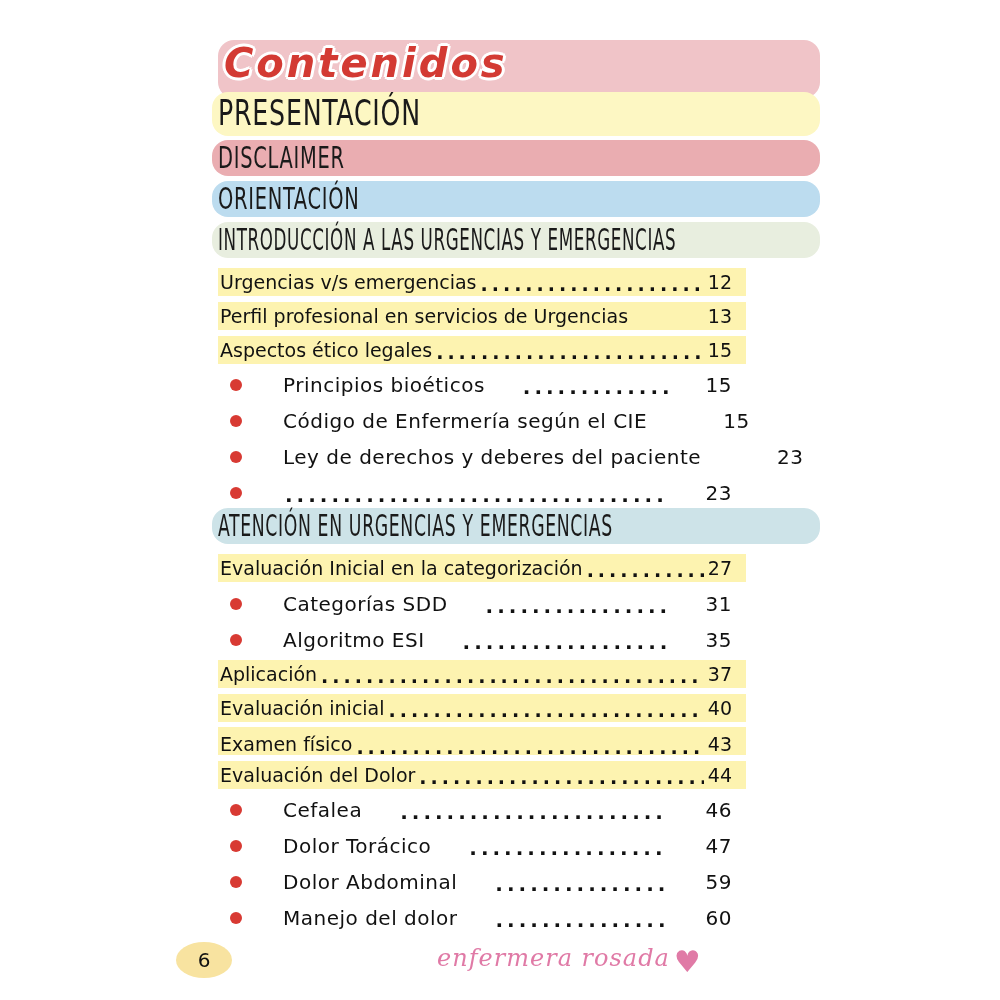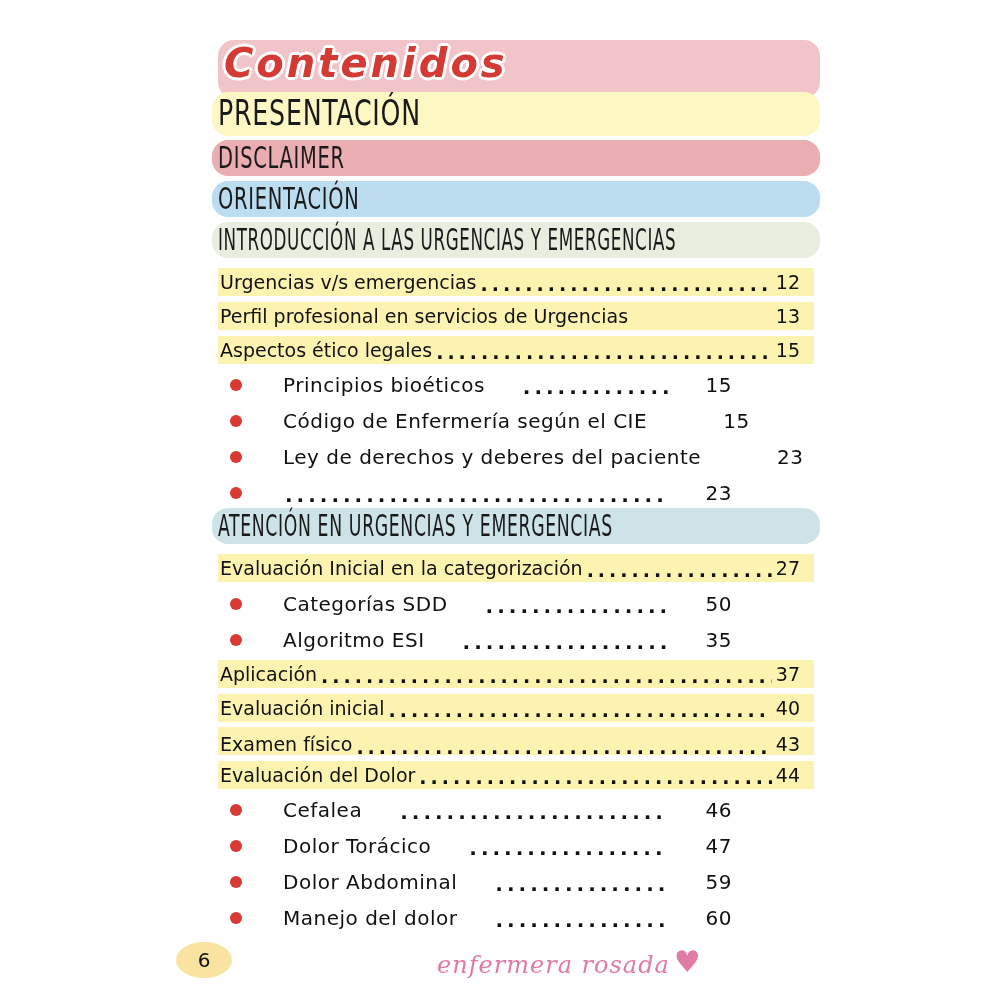--- a/index.html
+++ b/index.html
@@ -1,28 +1,28 @@
 <!DOCTYPE html>
 <html><head>
 <meta charset="utf-8">
 <style>
   html, body { margin:0; padding:0; background:#ffffff; }
   body { width:1000px; height:1000px; position:relative; overflow:hidden; font-family:"DejaVu Sans", sans-serif; color:#111; }
   .band { position:absolute; border-radius:16px; }
   .sec-title { position:absolute; font-family:"DejaVu Sans Condensed","DejaVu Sans", sans-serif; font-stretch:condensed; color:#1a1a1a; letter-spacing:1px; white-space:nowrap; transform-origin:left center; }
   .main-title { position:absolute; left:224px; top:40px; font-family:"DejaVu Sans", sans-serif; font-weight:bold; font-style:italic; font-size:40px; color:#d33a33; letter-spacing:3px; text-shadow: 2px 2px 0 #fff, -2px -2px 0 #fff, 2px -2px 0 #fff, -2px 2px 0 #fff, 3px 0 0 #fff, -3px 0 0 #fff, 0 3px 0 #fff, 0 -3px 0 #fff; }
-  .row { position:absolute; left:218px; width:596px; height:28px; display:flex; align-items:center; font-size:19px; white-space:nowrap; }
+  .row { position:absolute; left:218px; width:528px; height:28px; display:flex; align-items:center; font-size:19px; white-space:nowrap; }
   .row.hl { background:#fdf3b0; }
   .row .label { flex:0 0 auto; padding-left:2px; }
   .row .dots { flex:1 1 auto; overflow:hidden; letter-spacing:4px; margin:0 4px; font-weight:bold; line-height:1; position:relative; top:2px; }
   .row .page { flex:0 0 auto; padding-right:14px; }
   .row.sub { left:230px; width:516px; font-size:20px; letter-spacing:0.5px;gap:34px; }
   .bullet { width:12px; height:12px; border-radius:50%; background:#d83a33; margin-right:5px; flex:0 0 auto; }
   .page-num { position:absolute; left:176px; top:942px; width:56px; height:36px; border-radius:50%; background:#f8e3a0; display:flex; align-items:center; justify-content:center; font-size:20px; }
-  .sig { position:absolute; left:437px; top:944px; font-family:"DejaVu Serif", serif; font-style:italic; font-size:24px; color:#e07aa6; letter-spacing:1px; display:flex; align-items:flex-end; }
+  .sig { position:absolute; left:437px; top:944px; font-family:"DejaVu Serif", serif; font-style:italic; font-size:24px; color:#e07aa6; letter-spacing:1px; display:flex; align-items:flex-start; }
   .heart { display:inline-block; margin-left:4px; }
 </style>
 </head>
 <body>
 
 <div class="band" style="left:218px; top:40px; width:602px; height:58px; background:#f0c4c8;"></div>
 <div class="band" style="left:212px; top:92px; width:608px; height:44px; background:#fdf7c3;"></div>
 <div class="band" style="left:212px; top:140px; width:608px; height:36px; background:#eaadb1;"></div>
 <div class="band" style="left:212px; top:181px; width:608px; height:36px; background:#bcdcef;"></div>
 <div class="band" style="left:212px; top:222px; width:608px; height:36px; background:#e8eedf;"></div>
@@ -79,21 +79,21 @@
 
 <div class="row hl" style="top:554px;">
   <span class="label">Evaluación Inicial en la categorización</span>
   <span class="dots">........................................................</span>
   <span class="page">27</span>
 </div>
 <div class="row sub" style="top:590px;">
   <span class="bullet"></span>
   <span class="label">Categorías SDD</span>
   <span class="dots">........................................................</span>
-  <span class="page">50</span>
+  <span class="page">31</span>
 </div>
 <div class="row sub" style="top:626px;">
   <span class="bullet"></span>
   <span class="label">Algoritmo ESI</span>
   <span class="dots">........................................................</span>
   <span class="page">35</span>
 </div>
 <div class="row hl" style="top:660px;">
   <span class="label">Aplicación</span>
   <span class="dots">........................................................</span>

